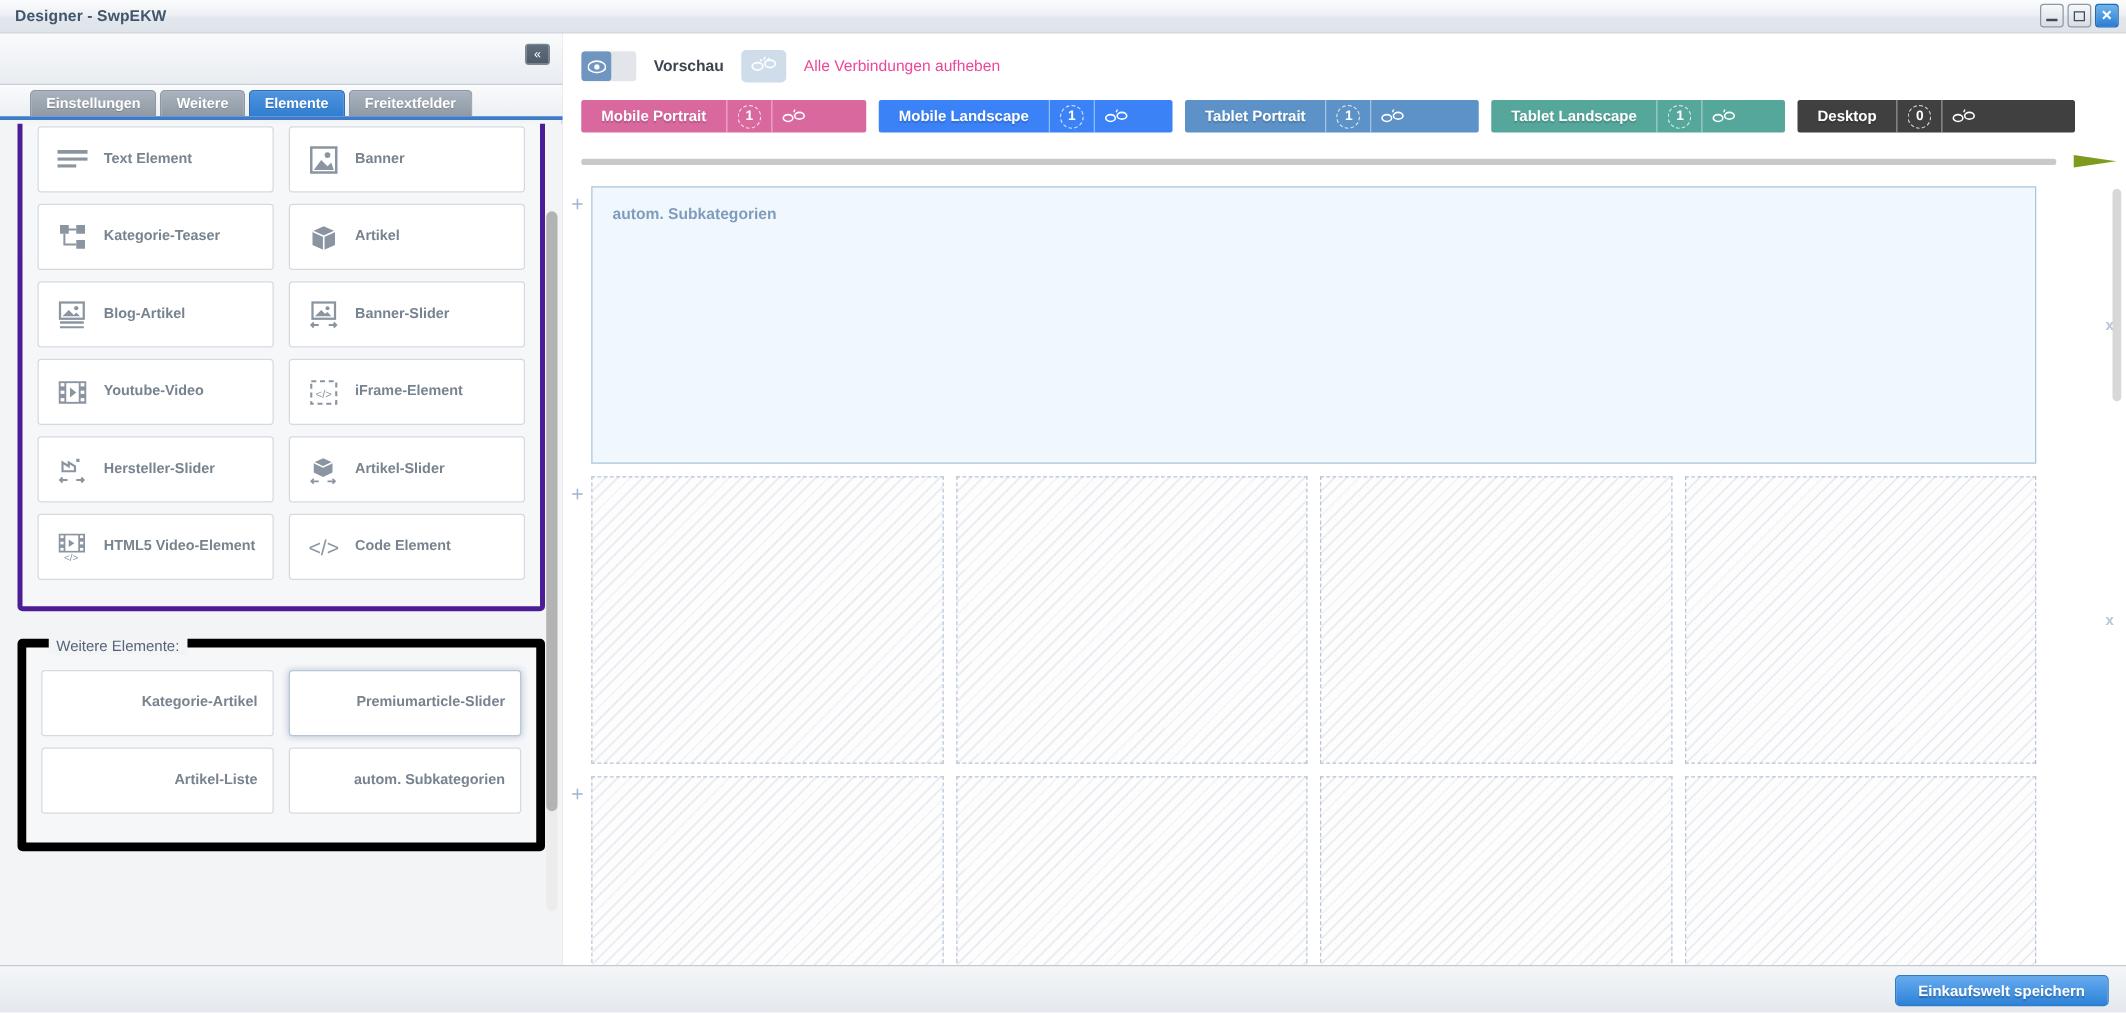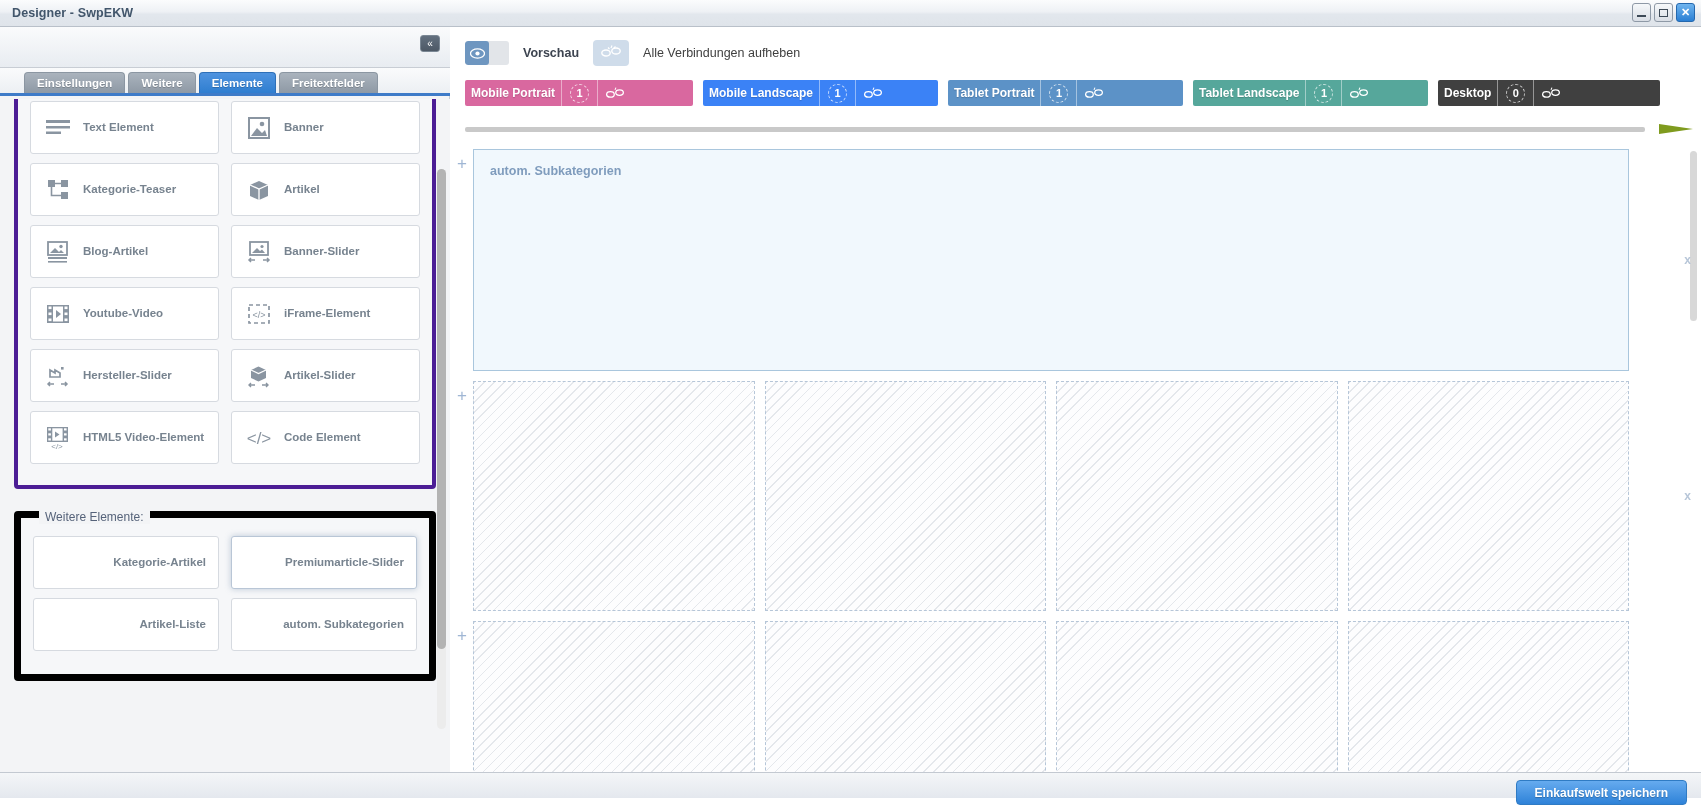--- a/index.html
+++ b/index.html
@@ -134,32 +134,32 @@
   .toggle .knob{
     width:24px; height:24px; background:#6e96c0; border-radius:3px;
     display:flex; align-items:center; justify-content:center; color:#fff;
   }
   .toggle-label{ font-size:12.5px; font-weight:bold; color:#3d4450; }
   .linkbtn{
     width:36px; height:26px; border-radius:4px; background:#cfdcea;
     display:flex; align-items:center; justify-content:center; cursor:pointer;
     color:#fff;
   }
-  .linkbtn-label{ font-size:12.5px; color:#404040; }
+  .linkbtn-label{ font-size:12.5px; color:#ec4899; }
 
   .viewport-bar{
     position:absolute; left:14px; top:53px; width:1230px; height:30px;
     display:flex; gap:10px;
   }
   .vp{
     height:26px; display:flex; align-items:stretch; border-radius:2px; overflow:hidden;
     cursor:pointer;
   }
   .vp .vp-name{
-    display:flex; align-items:center; padding:0 6px;
+    display:flex; align-items:center; padding:0 16px;
     color:#fff; font-size:12px; font-weight:bold; white-space:nowrap;
     text-shadow:0 1px 1px rgba(0,0,0,.18);
   }
   .vp .vp-count{
     width:36px; display:flex; align-items:center; justify-content:center;
     border-left:1px solid rgba(255,255,255,.45);
     color:#fff; font-size:11px; font-weight:bold;
   }
   .vp .vp-count span{
     width:19px; height:19px; border-radius:50%;
@@ -210,21 +210,21 @@
     flex:1 1 0; height:230px;
     border:1px dashed #b6c6d8;
     background-color:#fdfdfe;
     background-image:repeating-linear-gradient(135deg,
         rgba(170,180,195,.30) 0px, rgba(170,180,195,.30) 1px,
         rgba(255,255,255,0) 1px, rgba(255,255,255,0) 7px);
   }
 
   
   .footer{
-    position:absolute; left:0; top:745px; width:1701px; height:26px;
+    position:absolute; left:0; top:745px; width:1701px; height:38px;
     background:linear-gradient(to bottom,#f4f6f8,#e4e8ee);
     border-top:1px solid #c3c9d1;
   }
   .save-btn{
     position:absolute; right:14px; top:7px; height:25px; padding:0 18px;
     border:1px solid #2f7bc4; border-radius:4px;
     background:linear-gradient(to bottom,#66abef,#2e82d8);
     color:#fff; font-size:12px; font-weight:bold;
     display:flex; align-items:center; cursor:pointer;
     text-shadow:0 1px 1px rgba(0,0,0,.25);

